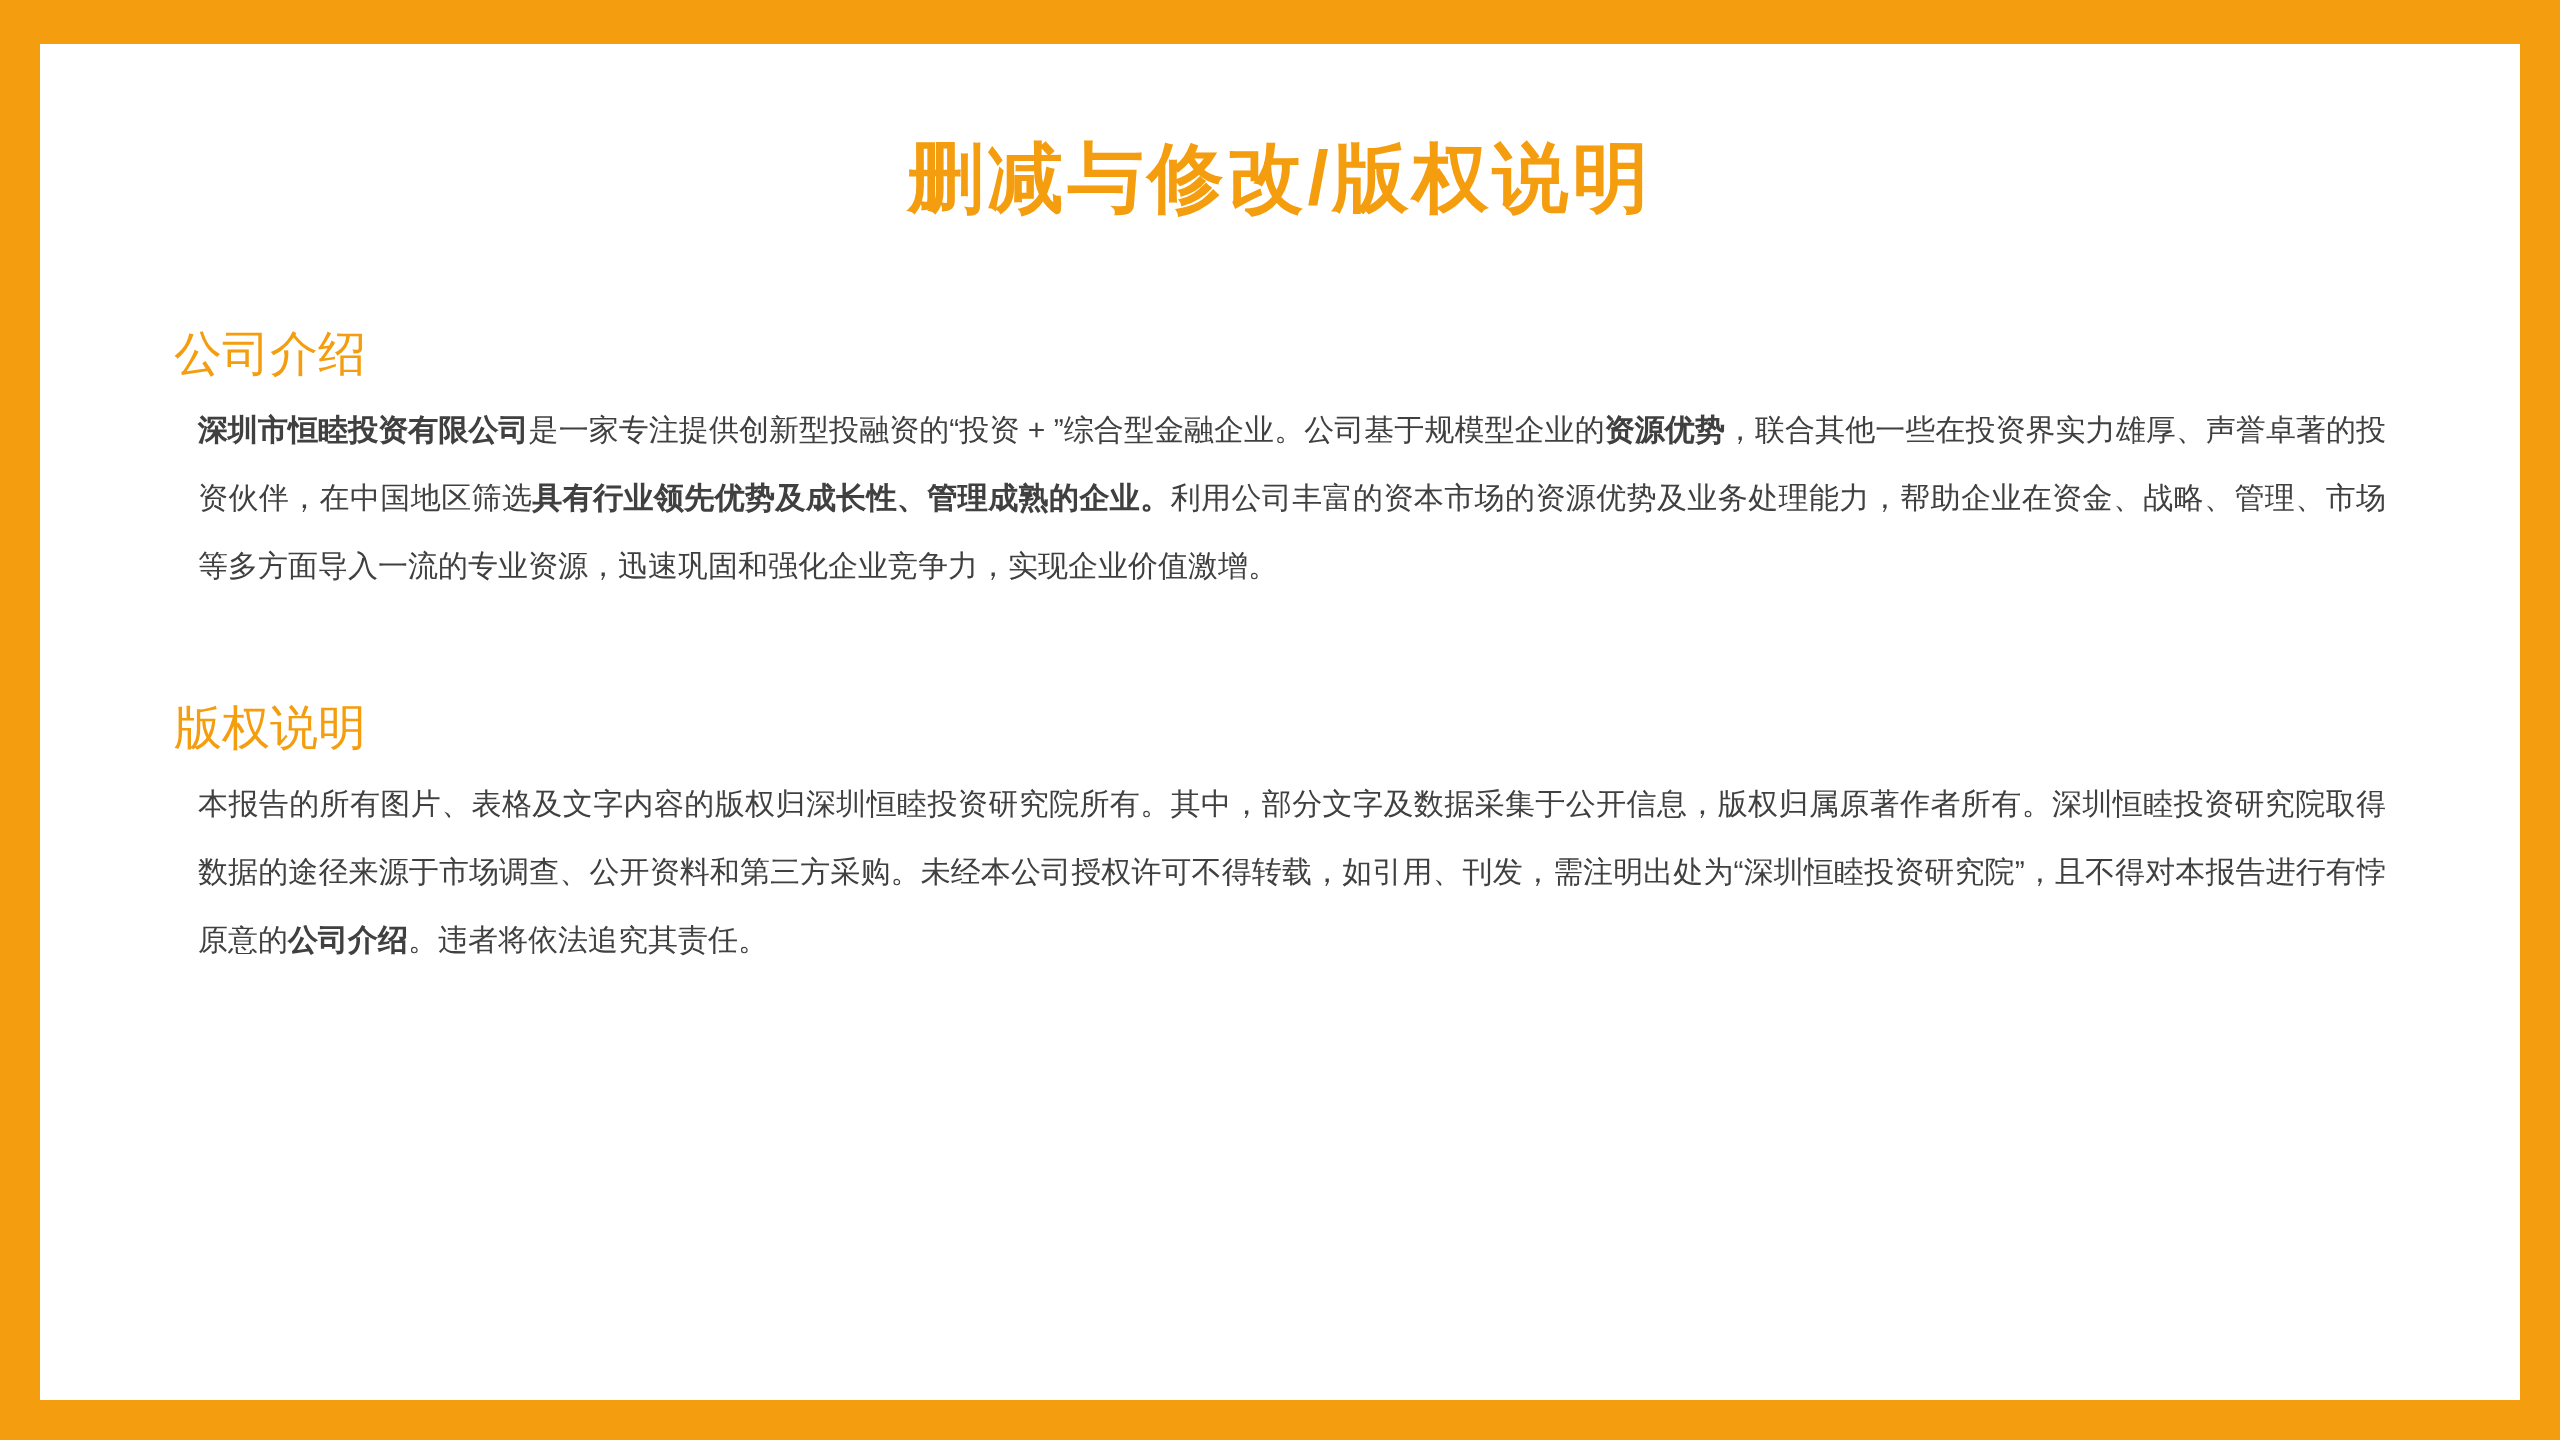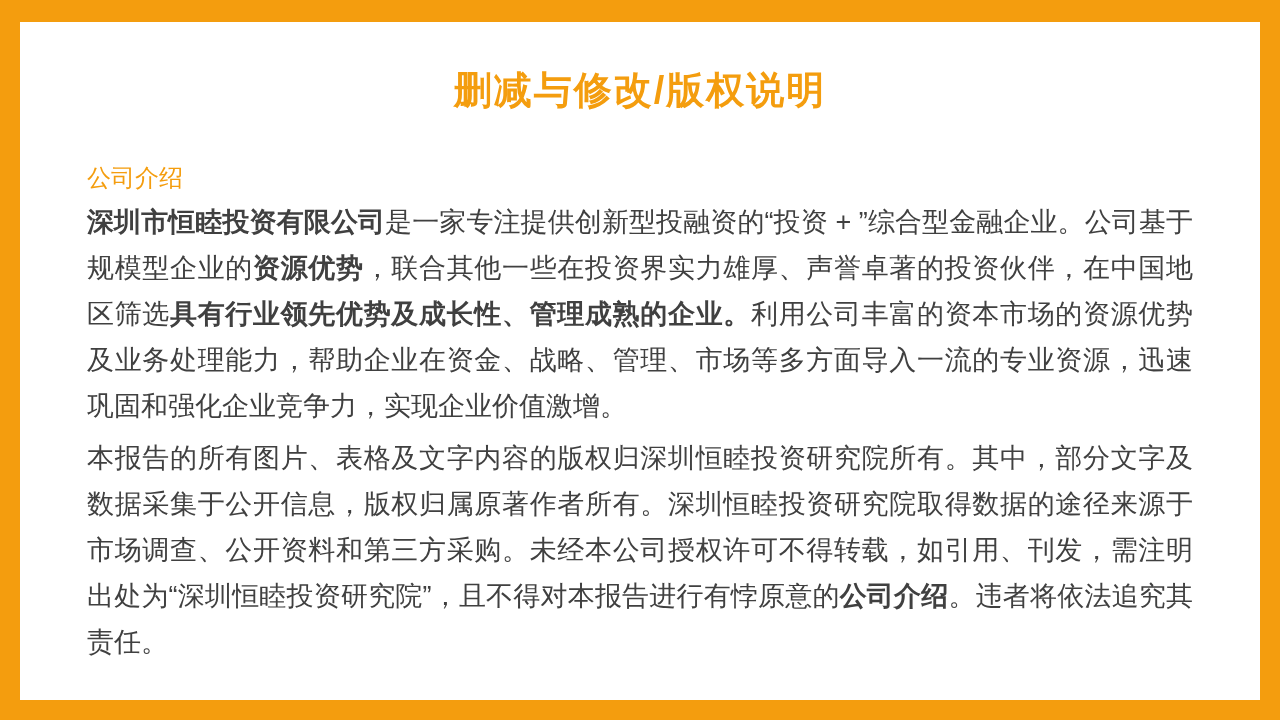--- a/index.html
+++ b/index.html
@@ -36,24 +36,24 @@
     padding: 0 67px;
   }
   .section-heading {
     margin: 48px 0 0 0;
     color: var(--accent);
     font-size: 24px;
     line-height: 1.3;
     font-weight: normal;
   }
   .para {
-    margin: 6px 0 0 0;
+    margin: 6px 0 0 12px;
     color: var(--body-text);
-    font-size: 27px;
-    line-height: 46px;
+    font-size: 15px;
+    line-height: 34px;
     text-align: justify;
     text-justify: inter-ideograph;
   }
   .para .bold {
     font-weight: bold;
   }
 </style>
 </head>
 <body>
 
@@ -61,17 +61,18 @@
   <h1 class="title">删减与修改/版权说明</h1>
 
   <div class="content">
 
     <section>
       <h2 class="section-heading">公司介绍</h2>
       <p class="para"><span class="bold">深圳市恒睦投资有限公司</span><span>是一家专注提供创新型投融资的“投资 + ”综合型金融企业。公司基于规模型企业的</span><span class="bold">资源优势</span><span>，联合其他一些在投资界实力雄厚、声誉卓著的投资伙伴，在中国地区筛选</span><span class="bold">具有行业领先优势及成长性、管理成熟的企业。</span><span>利用公司丰富的资本市场的资源优势及业务处理能力，帮助企业在资金、战略、管理、市场等多方面导入一流的专业资源，迅速巩固和强化企业竞争力，实现企业价值激增。</span></p>
     </section>
 
     <section>
+      <h2 class="section-heading">版权说明</h2>
       <p class="para"><span>本报告的所有图片、表格及文字内容的版权归深圳恒睦投资研究院所有。其中，部分文字及数据采集于公开信息，版权归属原著作者所有。深圳恒睦投资研究院取得数据的途径来源于市场调查、公开资料和第三方采购。未经本公司授权许可不得转载，如引用、刊发，需注明出处为“深圳恒睦投资研究院”，且不得对本报告进行有悖原意的</span><span class="bold">公司介绍</span><span>。违者将依法追究其责任。</span></p>
     </section>
 
   </div>
 </div>
 
 </body></html>

